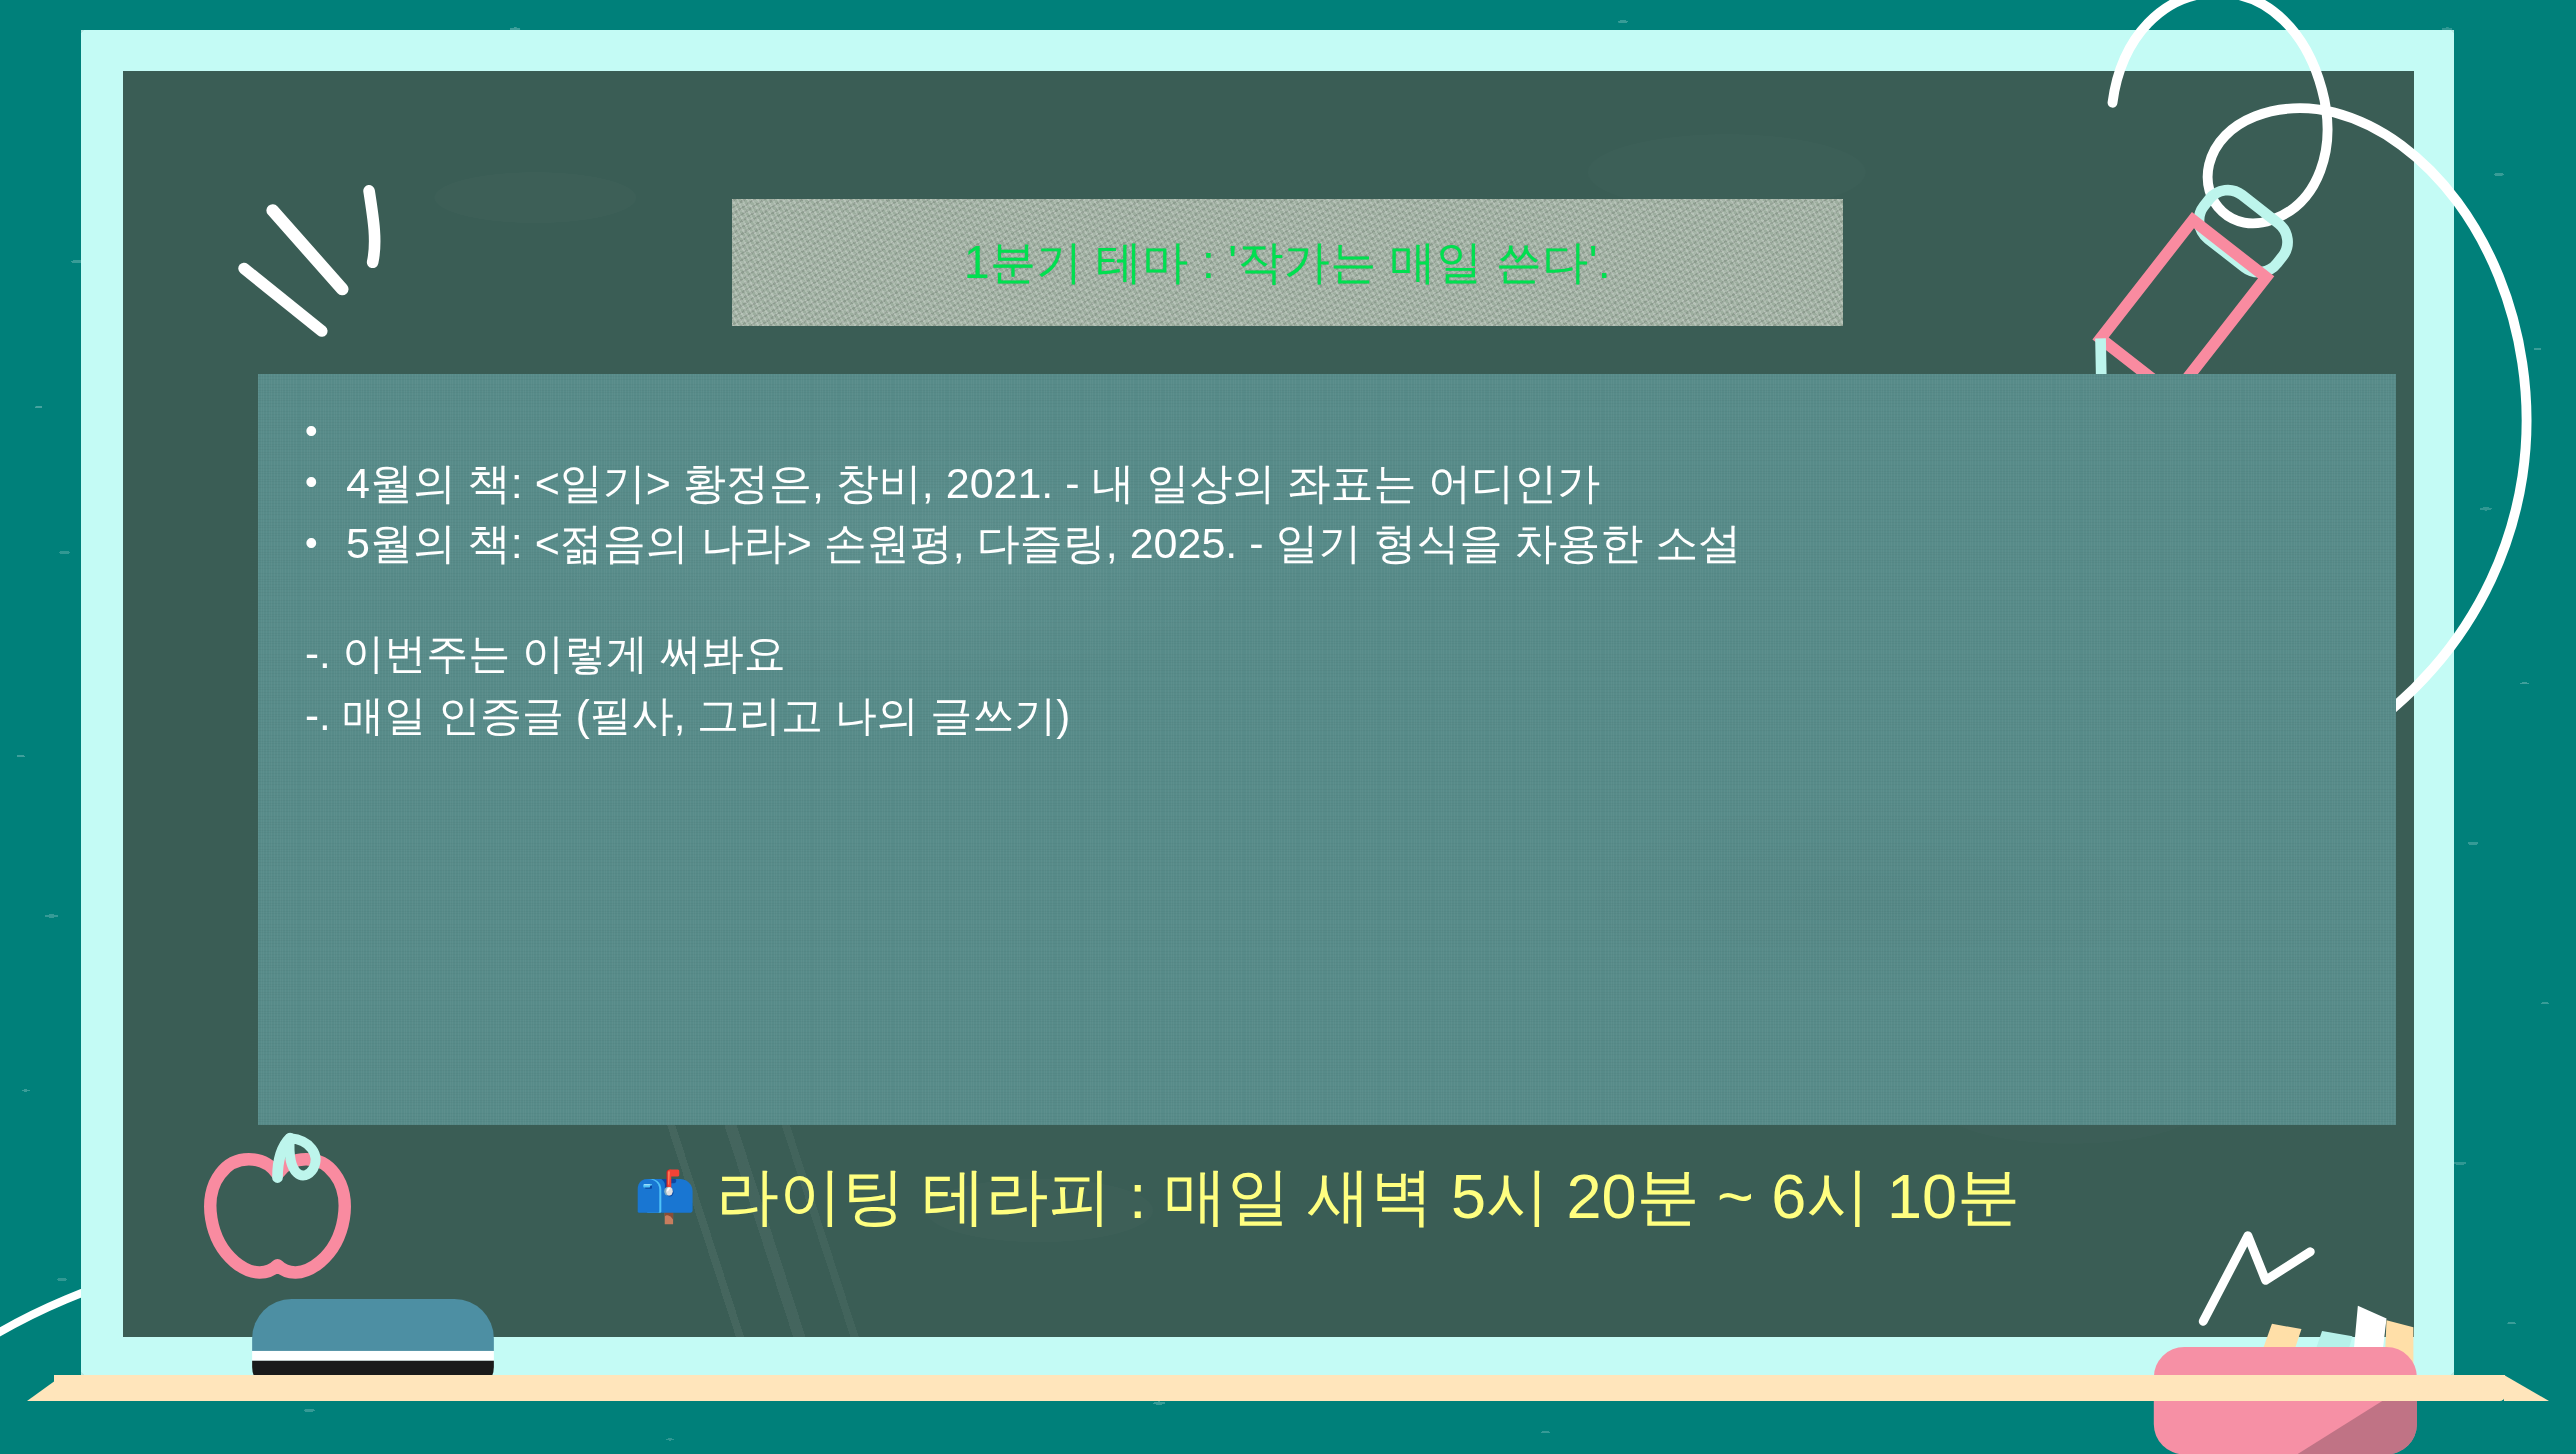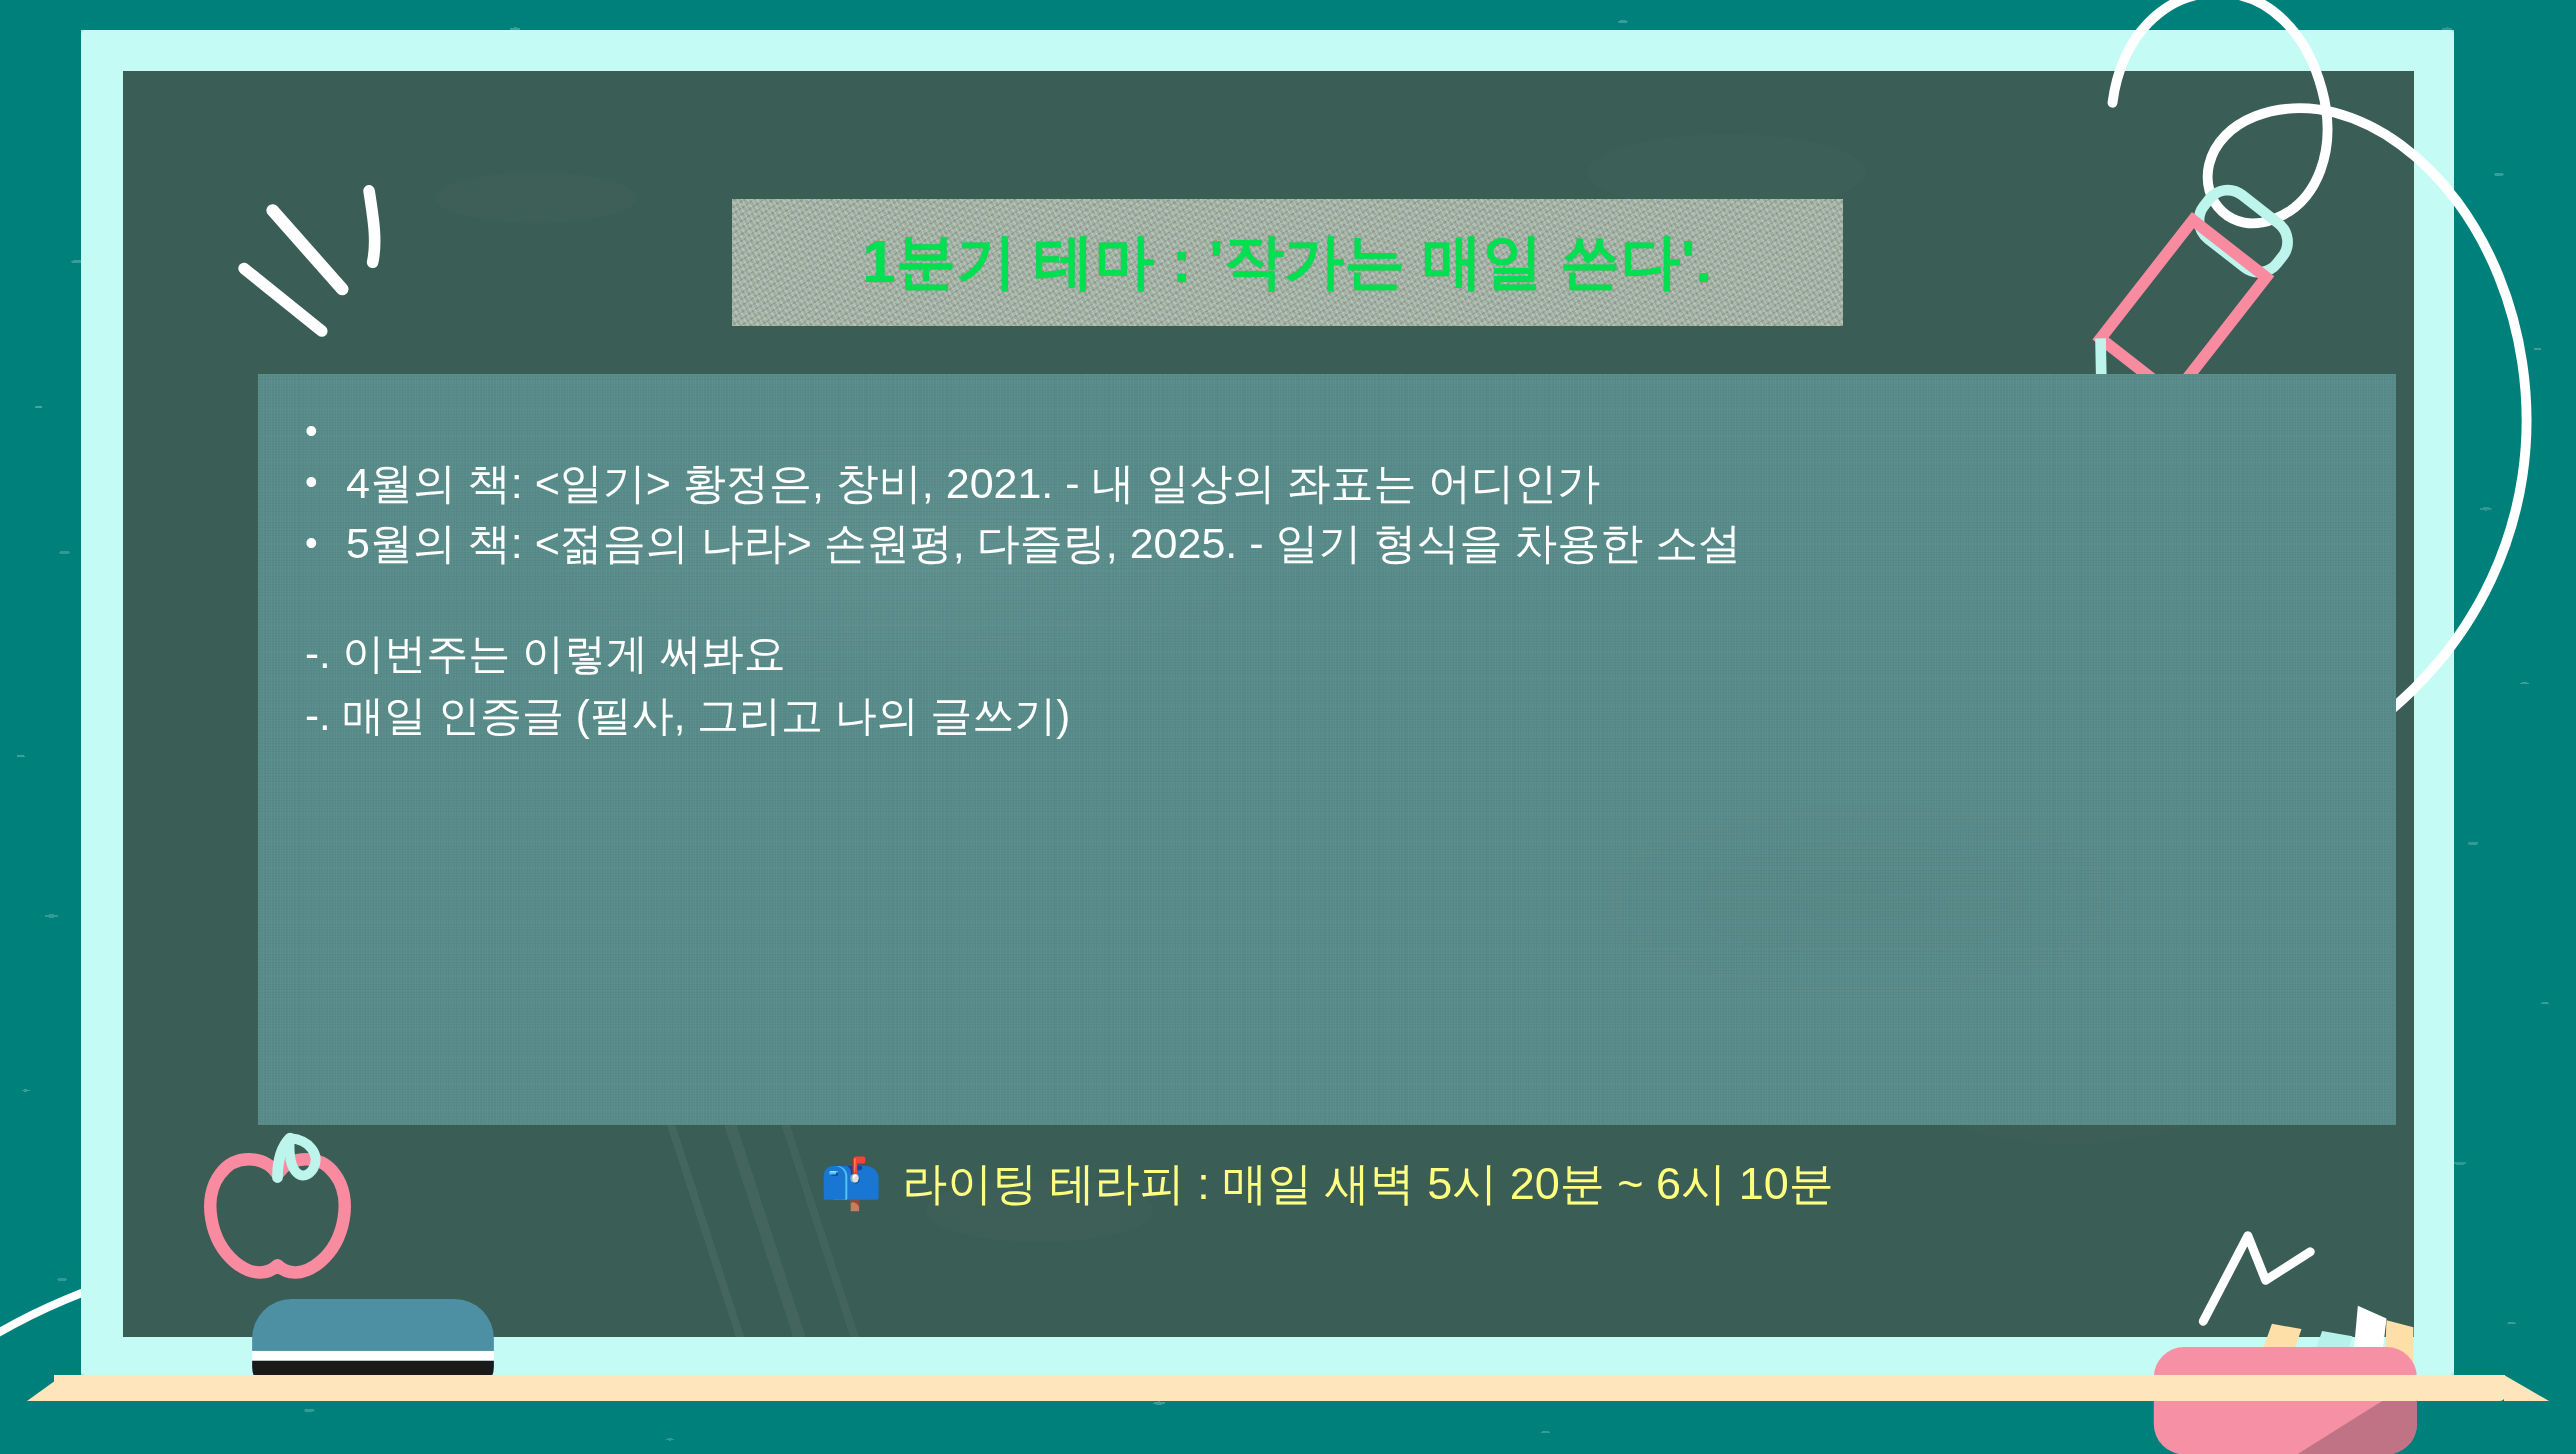--- a/index.html
+++ b/index.html
@@ -126,22 +126,22 @@
     background-image:
       repeating-linear-gradient(62deg, rgba(255,255,255,.18) 0 1.8px, transparent 1.8px 4.5px),
       repeating-linear-gradient(-34deg, rgba(0,0,0,.10) 0 1.8px, transparent 1.8px 5.4px),
       repeating-linear-gradient(12deg, rgba(255,255,255,.10) 0 2.7px, transparent 2.7px 6.3px);
     display: flex;
     align-items: center;
     justify-content: center;
   }
   .title-text {
     color: #00e050;
-    font-size: 60px;
-    font-weight: 700;
+    font-size: 46px;
+    font-weight: 400;
     letter-spacing: 0.4px;
     white-space: nowrap;
     text-shadow: 0 0 1.8px rgba(0,0,0,.18);
   }
 
   
   .panel {
     position: absolute;
     left: 258px; top: 374px;
     width: 2138px; height: 751px;
@@ -187,21 +187,21 @@
     width: 2138px;
     display: flex;
     align-items: center;
     justify-content: center;
     gap: 19.7px;
     white-space: nowrap;
   }
   .footer-emoji { font-size: 50px; line-height: 1; }
   .footer-text {
     color: #ffff80;
-    font-size: 45px;
+    font-size: 63px;
     font-weight: 400;
   }
 
   
   .deco { position: absolute; pointer-events: none; }
   svg { display: block; overflow: visible; }
 </style>
 </head>
 <body>
 

